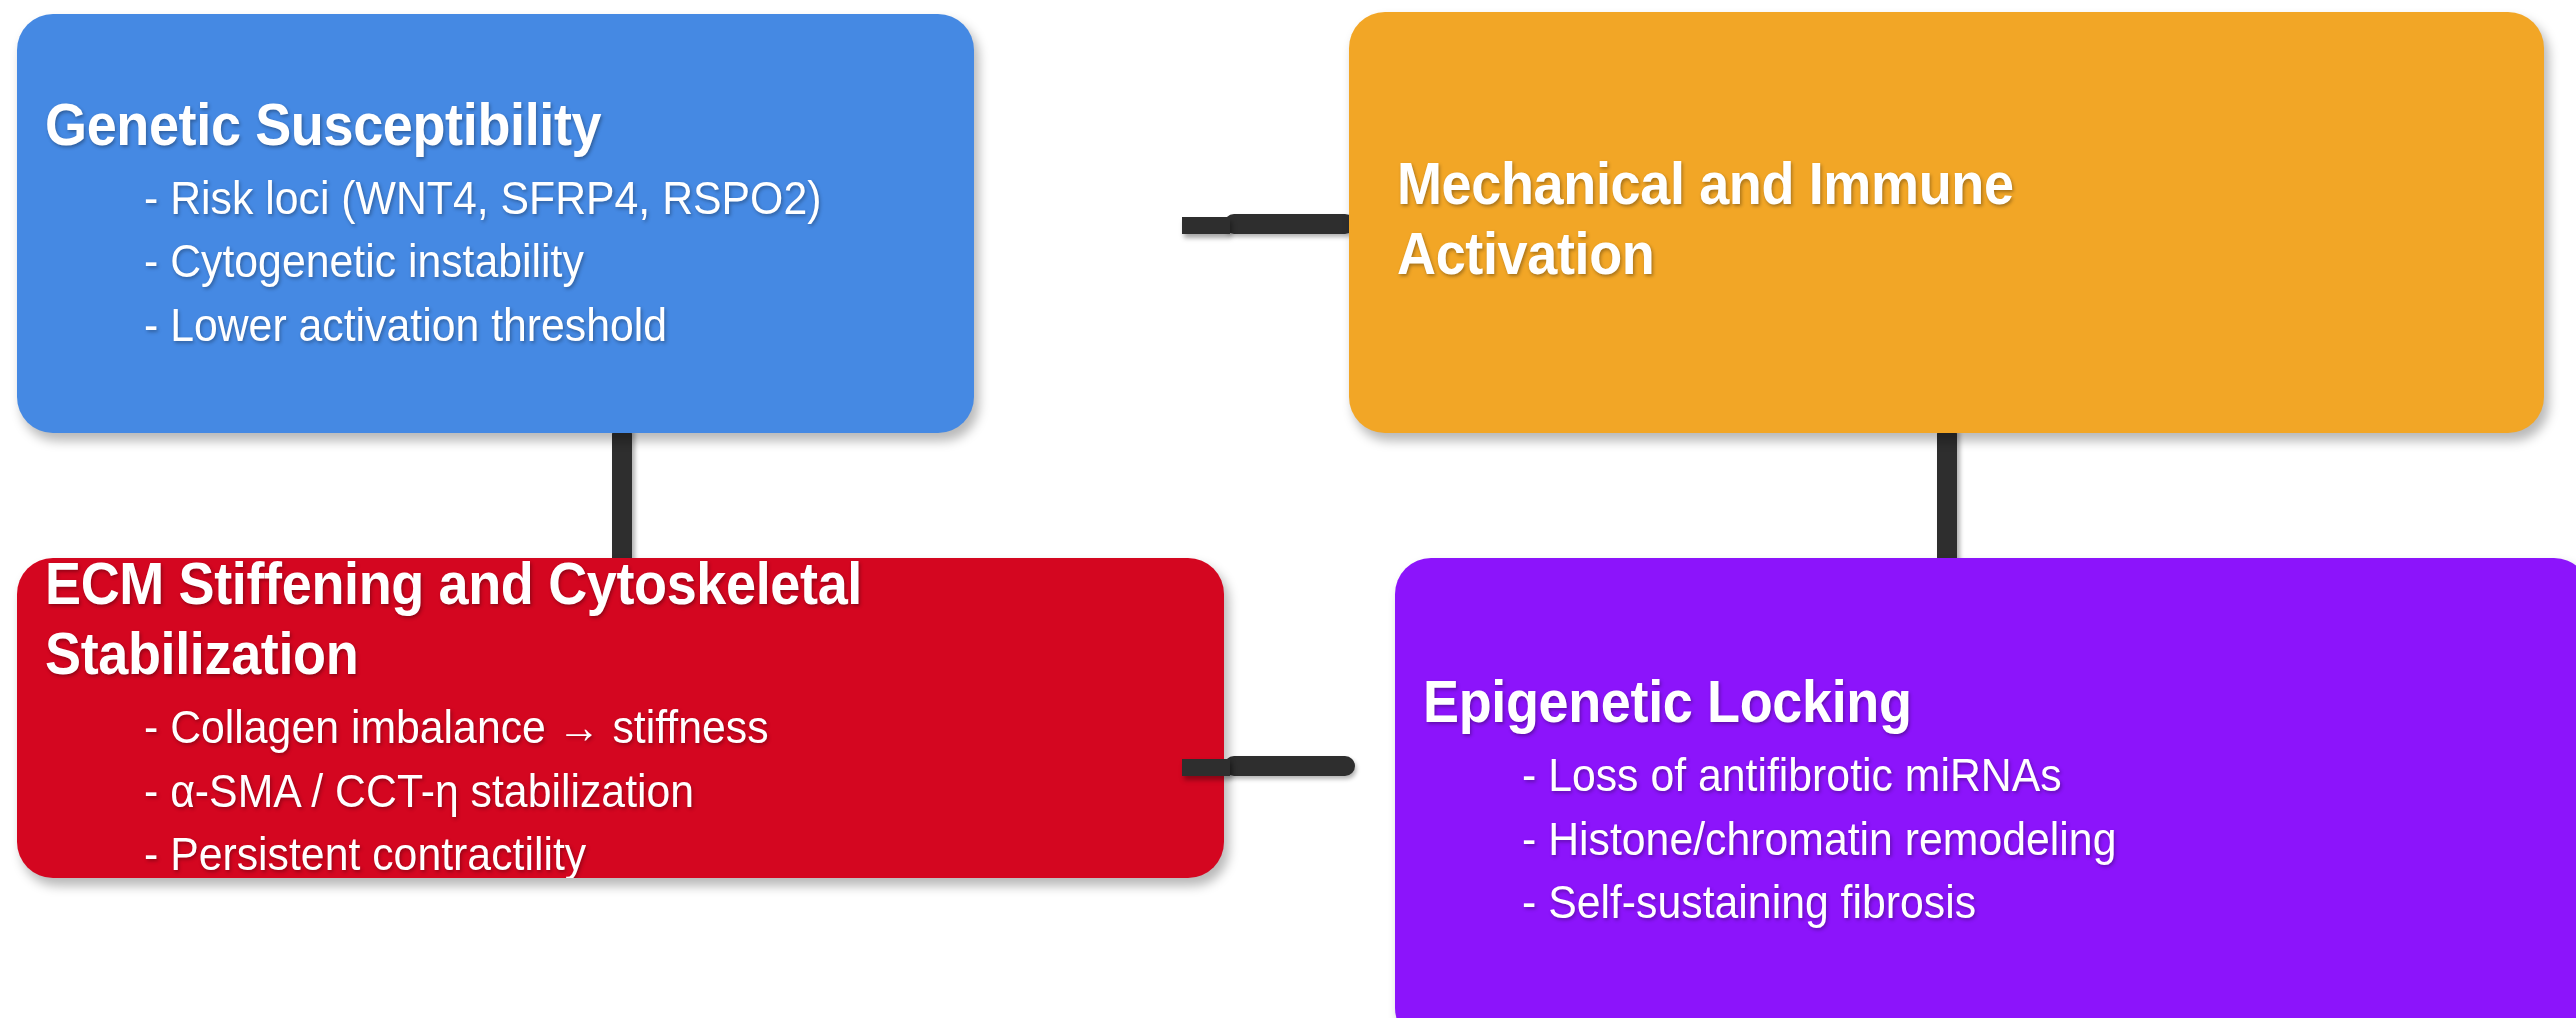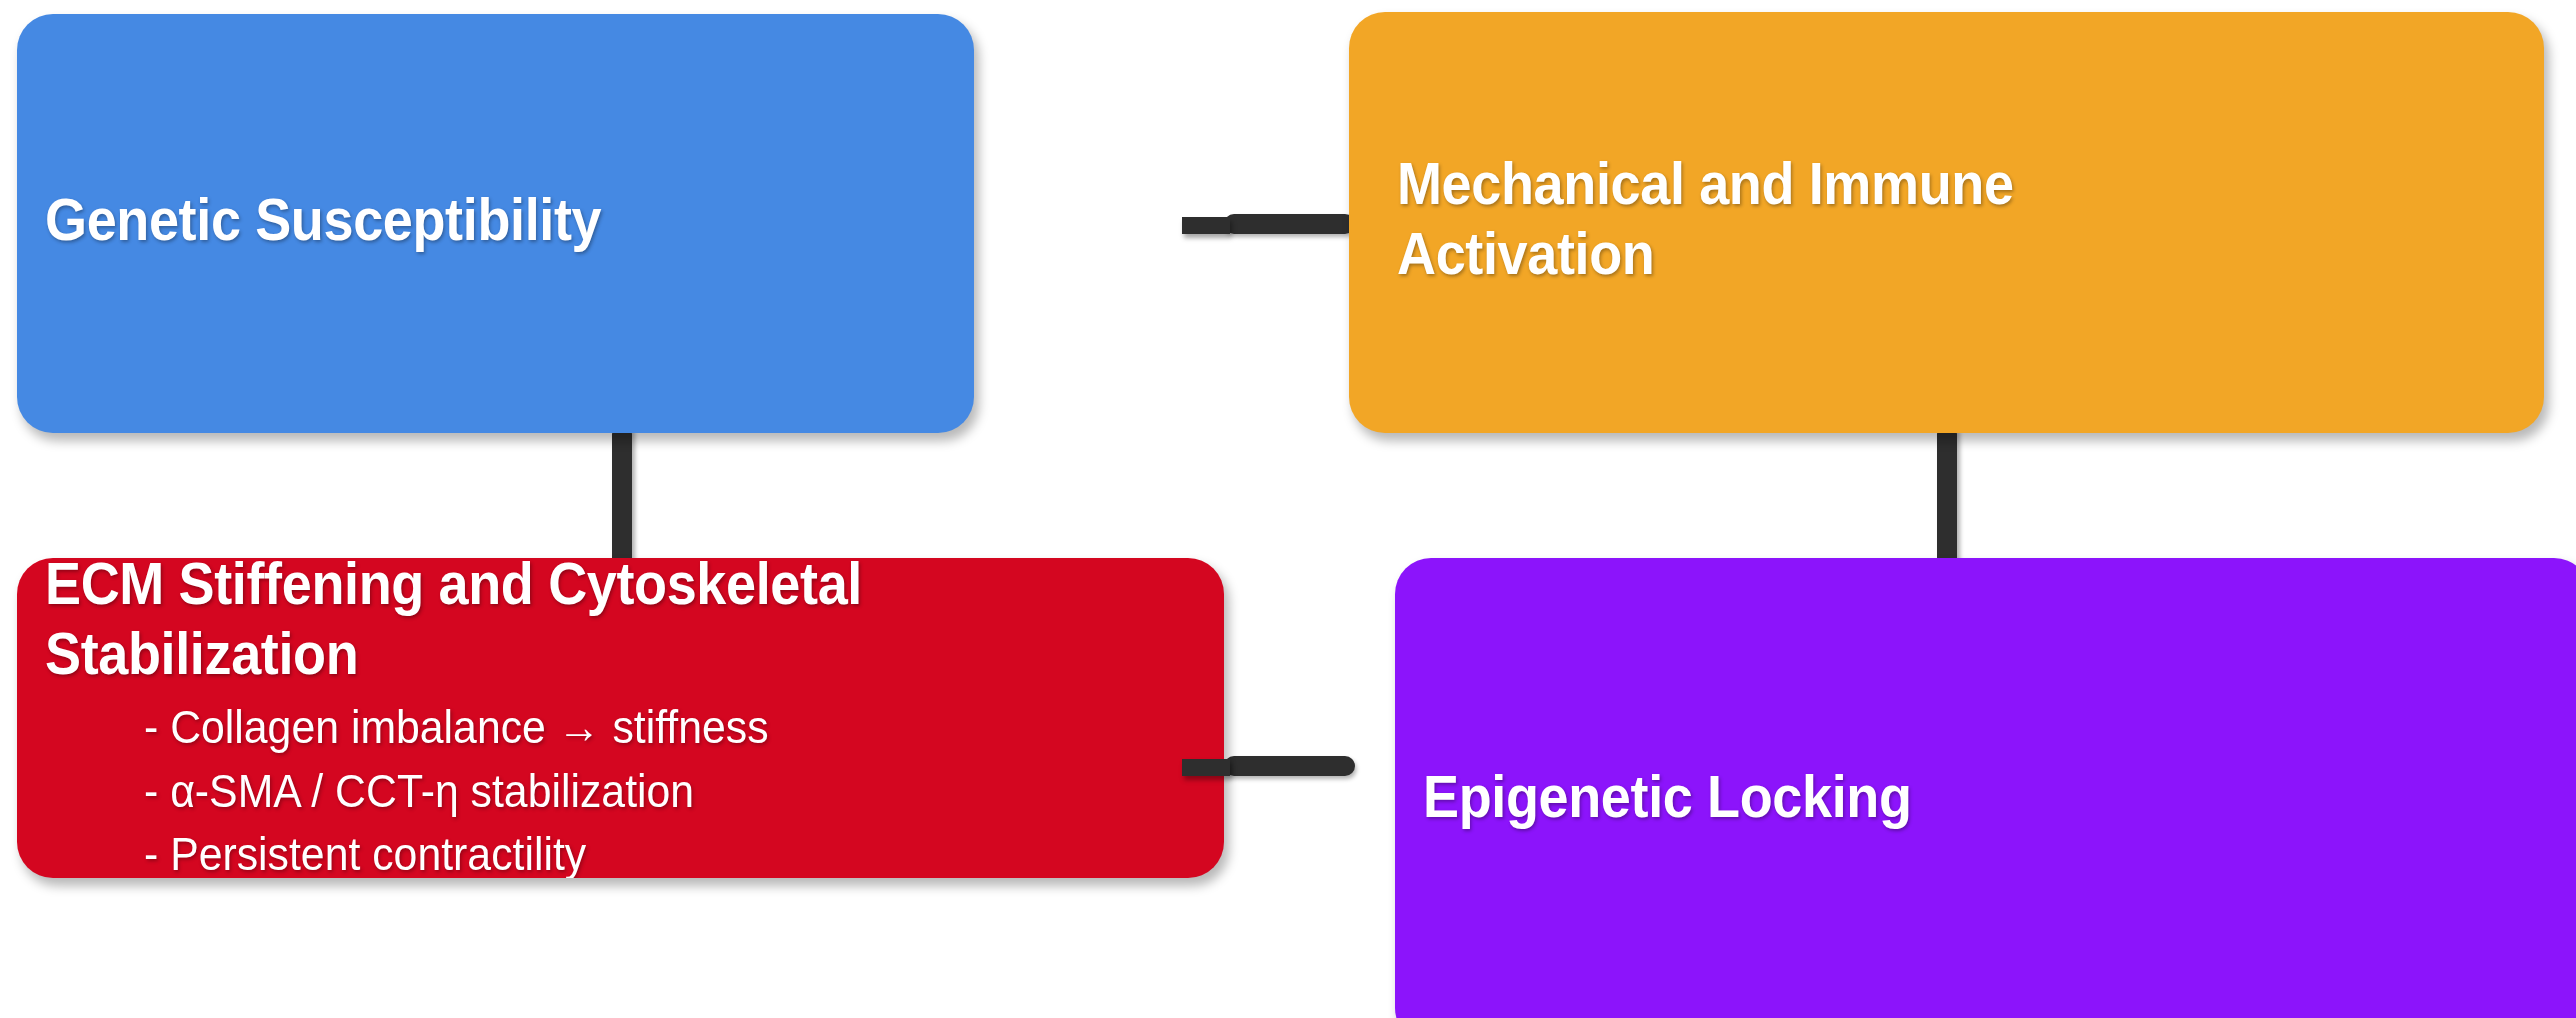--- a/index.html
+++ b/index.html
@@ -99,35 +99,45 @@
 
   <div class="connector h" style="left:1224px; top:756px; width:131px;"></div>
   <div class="connector stub" style="left:1182px; top:759px; width:48px; height:17px;"></div>
 
   <div class="connector v" style="left:612px; top:424px; width:20px; height:161px;"></div>
 
   <div class="connector v" style="left:1937px; top:424px; width:20px; height:161px;"></div>
 
   <div class="node" id="node-genetic-susceptibility" style="background:#4589e3;">
     <div class="node-title">Genetic Susceptibility</div>
+    <ul class="node-list">
+      <li>- Risk loci (WNT4, SFRP4, RSPO2)</li>
+      <li>- Cytogenetic instability</li>
+      <li>- Lower activation threshold</li>
+    </ul>
   </div>
 
   <div class="node" id="node-mechanical-immune" style="background:#f2a626;">
     <div class="node-title">Mechanical and Immune
 Activation</div>
   </div>
 
   <div class="node" id="node-ecm-stiffening" style="background:#d40620;">
     <div class="node-title">ECM Stiffening and Cytoskeletal
 Stabilization</div>
     <ul class="node-list">
       <li>- Collagen imbalance → stiffness</li>
       <li>- α-SMA / CCT-η stabilization</li>
       <li>- Persistent contractility</li>
     </ul>
   </div>
 
   <div class="node" id="node-epigenetic-locking" style="background:#8c14fb;">
     <div class="node-title">Epigenetic Locking</div>
+    <ul class="node-list">
+      <li>- Loss of antifibrotic miRNAs</li>
+      <li>- Histone/chromatin remodeling</li>
+      <li>- Self-sustaining fibrosis</li>
+    </ul>
   </div>
 
 </div>
 
 
 </body></html>

